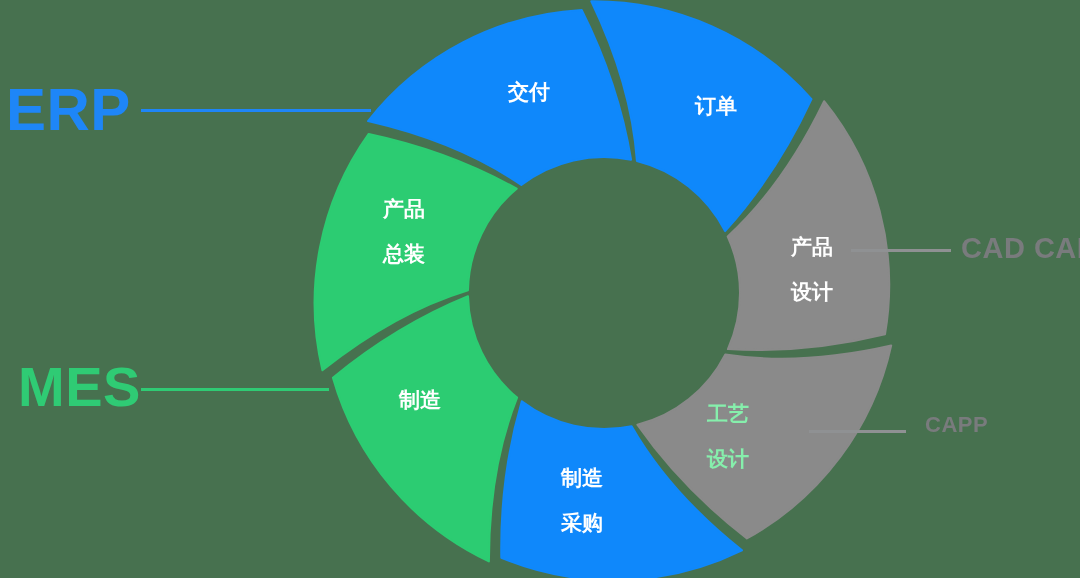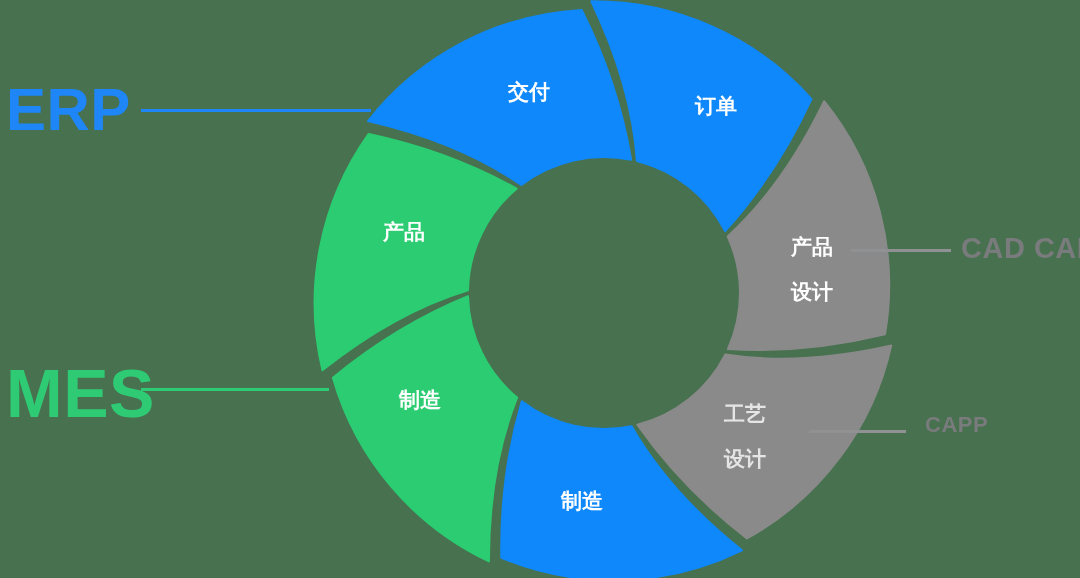--- a/index.html
+++ b/index.html
@@ -32,44 +32,46 @@
       <path d="M 824.1 101.2 A 292 292 0 0 1 885.0 334.3 Q 805.0 353.9 727.9 349.1 A 136 136 0 0 0 727.7 236.5 Q 783.9 184.6 824.1 101.2 Z" fill="#8A8A8A" stroke="#8A8A8A" stroke-width="2" stroke-linejoin="round"></path>
       <path d="M 891.2 345.5 A 292 292 0 0 1 746.9 538.4 Q 681.7 488.1 637.4 424.8 A 136 136 0 0 0 725.3 354.4 Q 800.9 366.1 891.2 345.5 Z" fill="#8A8A8A" stroke="#8A8A8A" stroke-width="2" stroke-linejoin="round"></path>
       <path d="M 742.0 550.3 A 292 292 0 0 1 501.3 557.8 Q 499.9 475.4 521.8 401.3 A 136 136 0 0 0 631.6 426.2 Q 669.6 492.5 742.0 550.3 Z" fill="#0F88FB" stroke="#0F88FB" stroke-width="2" stroke-linejoin="round"></path>
       <path d="M 488.9 561.4 A 292 292 0 0 1 332.9 377.7 Q 396.5 325.3 468.0 296.2 A 136 136 0 0 0 517.1 397.6 Q 489.0 468.7 488.9 561.4 Z" fill="#2CCC72" stroke="#2CCC72" stroke-width="2" stroke-linejoin="round"></path>
       <path d="M 322.4 370.3 A 292 292 0 0 1 368.7 133.9 Q 449.3 150.9 516.7 188.7 A 136 136 0 0 0 468.0 290.3 Q 394.9 312.6 322.4 370.3 Z" fill="#2CCC72" stroke="#2CCC72" stroke-width="2" stroke-linejoin="round"></path>
     </svg>
 
   <span class="callout-text" style="left: 6px; top: 80px; font-size: 60px; color: rgb(30, 134, 247);">ERP</span>
   <div class="callout-line" style="left: 141px; top: 109px; width: 230px; background: rgb(30, 134, 247);"></div>
 
-  <span class="callout-text" style="left: 6px; top: 359px; font-size: 68px; color: rgb(47, 203, 116);">MES</span>
+  <span class="callout-text" style="left: 18px; top: 359px; font-size: 56px; color: rgb(47, 203, 116);">MES</span>
   <div class="callout-line" style="left: 141px; top: 388px; width: 188px; background: rgb(47, 203, 116);"></div>
 
   <span class="callout-text" style="left: 961px; top: 234px; font-size: 29px; color: rgb(121, 123, 125);">CAD CAE</span>
   <div class="callout-line" style="left: 851px; top: 249px; width: 100px; background: rgb(143, 145, 147);"></div>
 
   <span class="callout-text" style="left: 925px; top: 414px; font-size: 22px; color: rgb(121, 123, 125);">CAPP</span>
   <div class="callout-line" style="left: 809px; top: 430px; width: 97px; background: rgb(143, 145, 147);"></div>
 <div class="seg-label" style="left: 529px; top: 91px; color: rgb(255, 255, 255);">
       <span>交付</span>
     </div>
     <div class="seg-label" style="left: 716px; top: 107px; color: rgb(255, 255, 255); font-family: Liberation Mono, monospace;">
       <span>订单</span>
     </div>
     <div class="seg-label" style="left: 812px; top: 269px; color: rgb(255, 255, 255);">
       <span>产品</span>
       <span>设计</span>
     </div>
-    <div class="seg-label" style="left: 745px; top: 436px; color: #e5e5e5;">
+    <div class="seg-label" style="left: 728px; top: 436px; color: #86efac;">
       <span>工艺</span>
       <span>设计</span>
     </div>
     <div class="seg-label" style="left: 582px; top: 500px; color: rgb(255, 255, 255);">
       <span>制造</span>
+      <span>采购</span>
     </div>
     <div class="seg-label" style="left: 420px; top: 399px; color: rgb(255, 255, 255);">
       <span>制造</span>
     </div>
     <div class="seg-label" style="left: 404px; top: 231px; color: rgb(255, 255, 255);">
       <span>产品</span>
+      <span>总装</span>
     </div>
   </div>
 
 </body></html>

